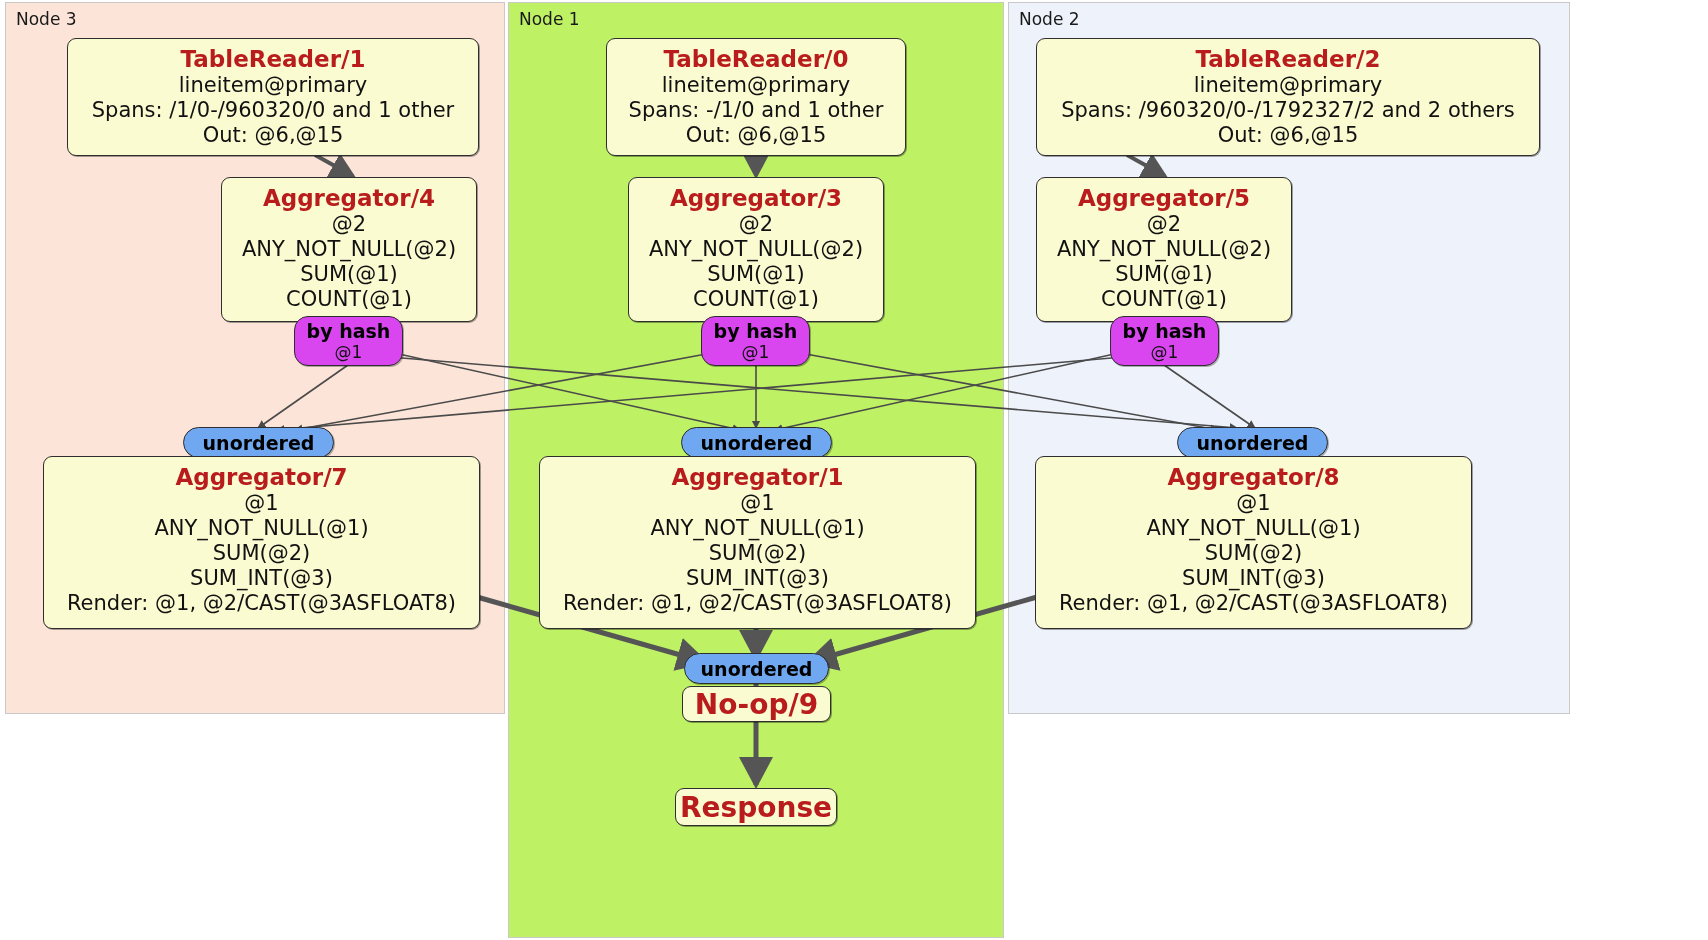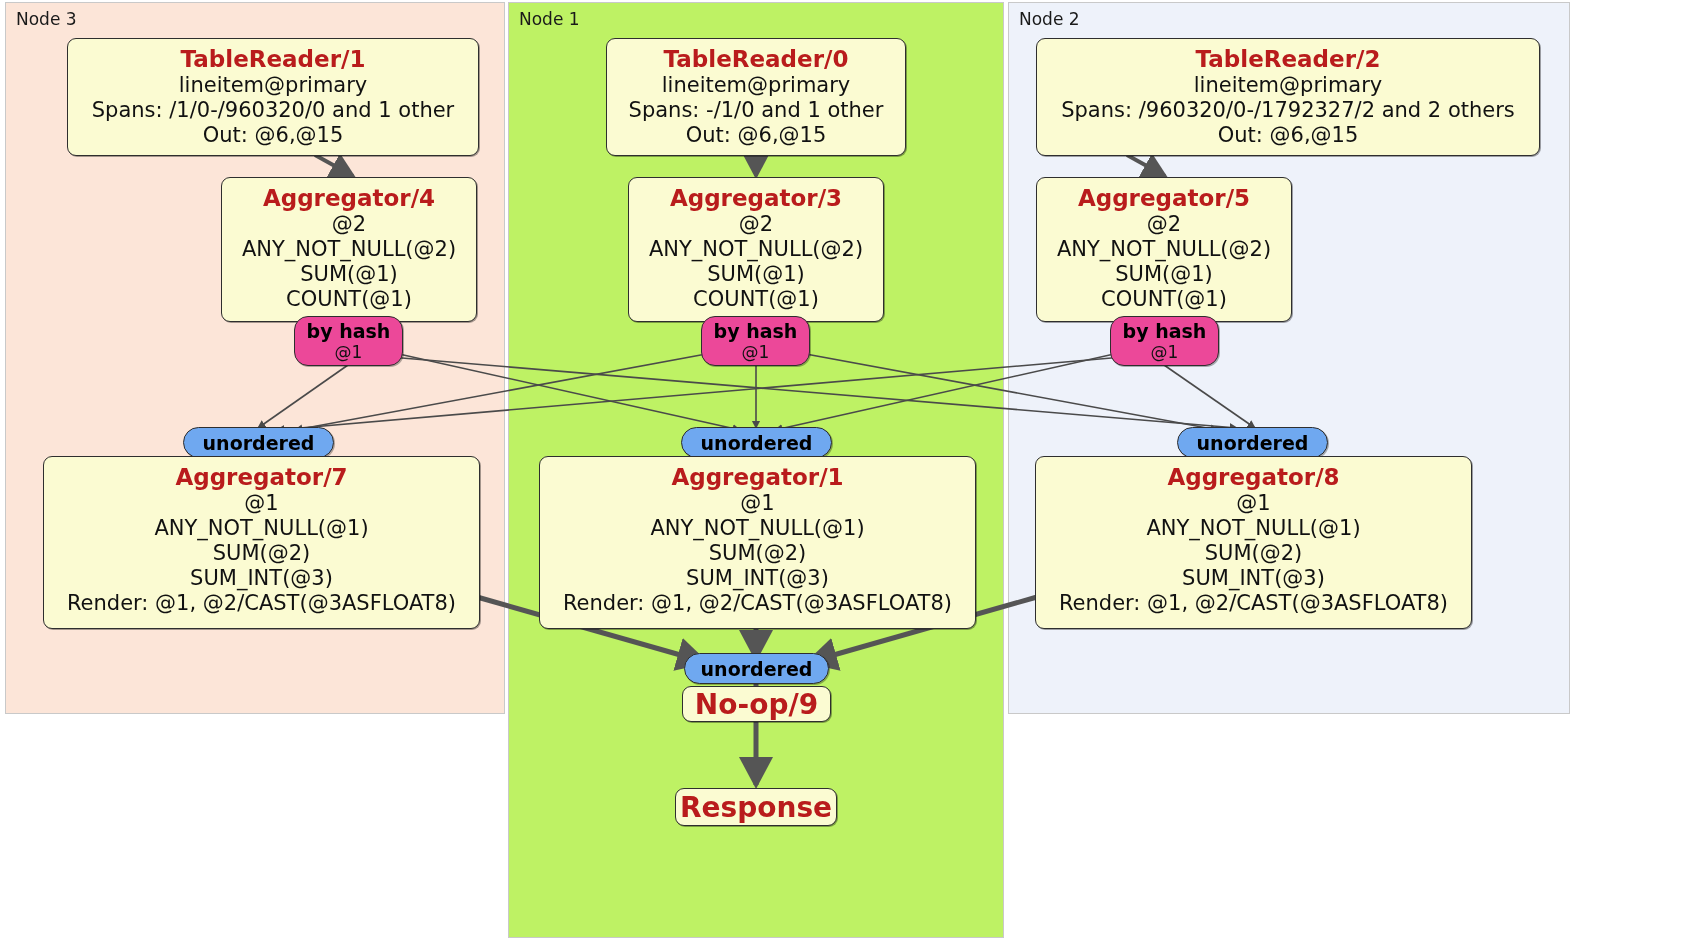--- a/index.html
+++ b/index.html
@@ -36,21 +36,21 @@
 
   
   .pill{
     position:absolute;box-sizing:border-box;
     display:flex;flex-direction:column;align-items:center;justify-content:center;
     border:1.6px solid #2e2e2e;border-radius:16px;
     box-shadow:1px 1px 0 rgba(0,0,0,.3);
   }
   .pill .pt{font-weight:bold;font-size:19px;line-height:22px;color:#000;white-space:nowrap;}
   .pill .ps{font-size:17px;line-height:20px;color:#111;white-space:nowrap;}
-  .pill.hash{background:#ec4899;border-radius:14px;}
+  .pill.hash{background:#d946ef;border-radius:14px;}
   .pill.unord{background:#6fa8f0;border-radius:17px;}
 
   svg.edges{position:absolute;left:0;top:0;width:1708px;height:940px;overflow:visible;pointer-events:none;}
   .e-thin{stroke:#4a4a4a;stroke-width:1.6;fill:none;}
   .e-thick{stroke:#555555;stroke-width:5;fill:none;}
   .e-med{stroke:#555555;stroke-width:4;fill:none;}
 </style>
 </head>
 <body>
 

